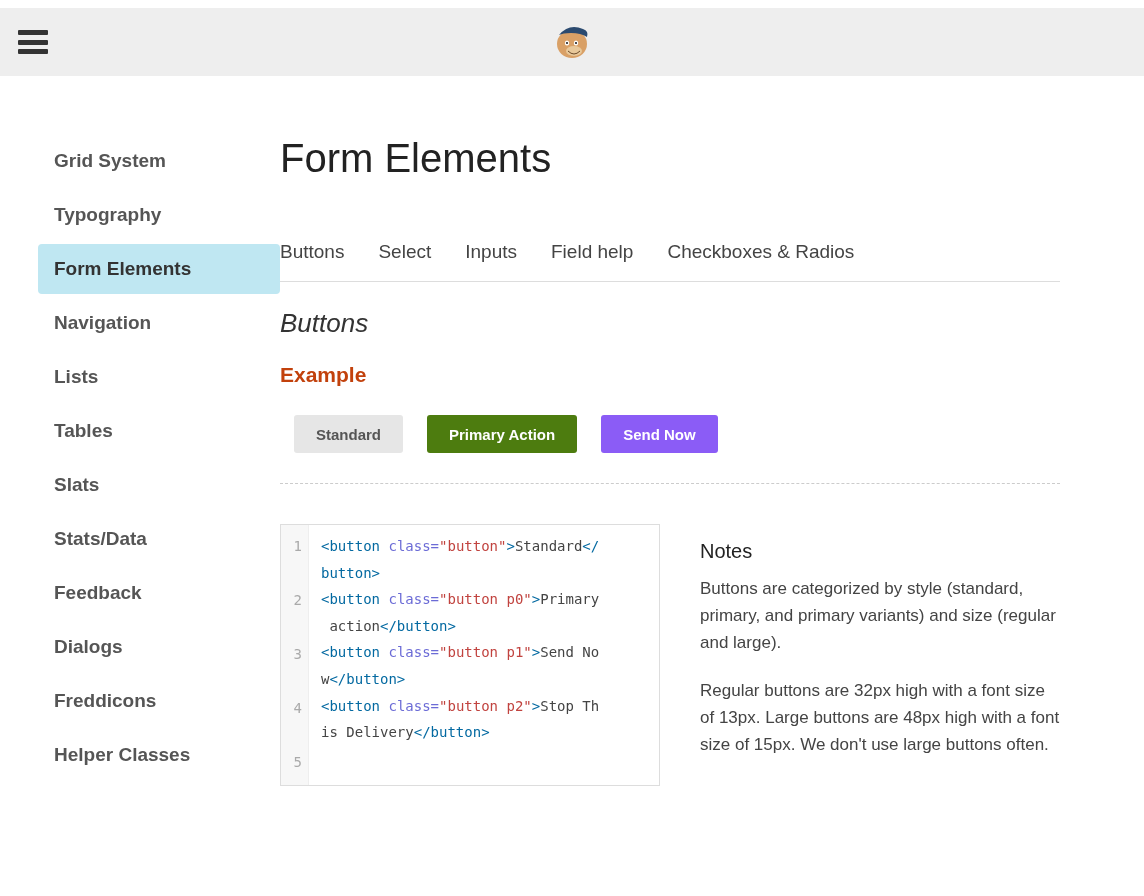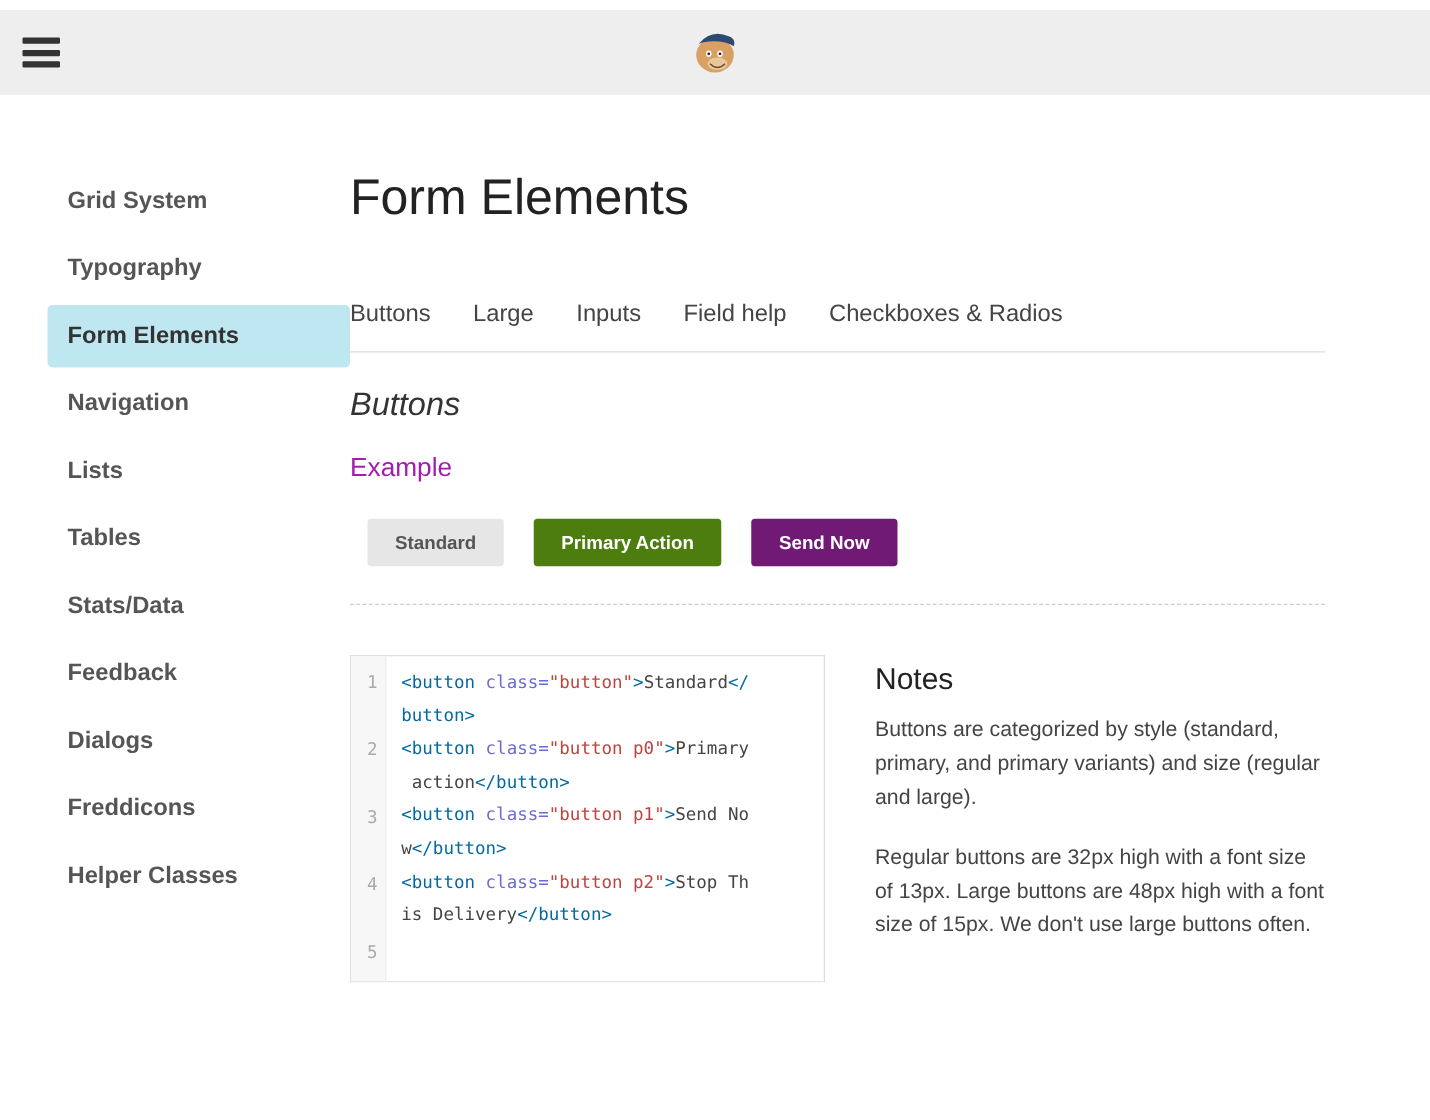--- a/index.html
+++ b/index.html
@@ -86,23 +86,23 @@
   .tab { cursor: pointer; }
   h2.section-title {
     font-style: italic;
     font-weight: 500;
     font-size: 26px;
     margin: 0 0 24px 0;
     color: #333;
   }
   h3.subheading {
     font-size: 21px;
-    font-weight: 400;
+    font-weight: 700;
     margin: 0 0 28px 0;
-    color: #a21caf;
+    color: #c2410c;
   }
   .example-row {
     display: flex;
     gap: 24px;
     padding-bottom: 30px;
     border-bottom: 1px dashed #ccc;
     margin-bottom: 40px;
     padding-left: 14px;
   }
   .btn {
@@ -112,21 +112,21 @@
     height: 38px;
     padding: 0 22px;
     border-radius: 3px;
     font-size: 15px;
     font-weight: 600;
     cursor: pointer;
     border: none;
   }
   .btn-standard { background: #e6e6e6; color: #555; }
   .btn-primary  { background: #4d7c0f; color: #fff; }
-  .btn-send     { background: #701a75; color: #fff; }
+  .btn-send     { background: #8b5cf6; color: #fff; }
   .btn-stop     { background: #ea8168; color: #fff; }
 
   .lower {
     display: flex;
     gap: 40px;
   }
   .code-block {
     border: 1px solid #ddd;
     width: 380px;
     font-family: Menlo, Consolas, monospace;
@@ -151,23 +151,23 @@
     flex: 1;
   }
   .code .line { margin-bottom: 0; word-break: break-all; }
   .tok-tag   { color: #0369a1; }
   .tok-attr  { color: #6b6bd6; }
   .tok-str   { color: #c1433f; }
   .tok-text  { color: #444; }
 
   .notes { flex: 1; }
   .notes h3 {
-    font-size: 24px;
+    font-size: 20px;
     font-weight: 500;
-    margin: 6px 0 12px 0;
+    margin: 16px 0 12px 0;
   }
   .notes p {
     font-size: 17px;
     line-height: 1.6;
     color: #444;
     margin: 0 0 20px 0;
   }
 </style>
 </head>
 <body>
@@ -193,33 +193,34 @@
 </div>
 
 <div class="content">
   <nav class="sidebar">
     <div class="nav-item"><span>Grid System</span></div>
     <div class="nav-item"><span>Typography</span></div>
     <div class="nav-item active"><span>Form Elements</span></div>
     <div class="nav-item"><span>Navigation</span></div>
     <div class="nav-item"><span>Lists</span></div>
     <div class="nav-item"><span>Tables</span></div>
+    <div class="nav-item"><span>Slats</span></div>
     <div class="nav-item"><span>Stats/Data</span></div>
     <div class="nav-item"><span>Feedback</span></div>
     <div class="nav-item"><span>Dialogs</span></div>
     <div class="nav-item"><span>Freddicons</span></div>
     <div class="nav-item"><span>Helper Classes</span></div>
   </nav>
 
   <main class="main">
     <h1 class="page-title">Form Elements</h1>
 
     <div class="tabs">
       <div class="tab"><span>Buttons</span></div>
-      <div class="tab"><span>Large</span></div>
+      <div class="tab"><span>Select</span></div>
       <div class="tab"><span>Inputs</span></div>
       <div class="tab"><span>Field help</span></div>
       <div class="tab"><span>Checkboxes &amp; Radios</span></div>
     </div>
 
     <h2 class="section-title">Buttons</h2>
     <h3 class="subheading">Example</h3>
 
     <div class="example-row">
       <button class="btn btn-standard">

